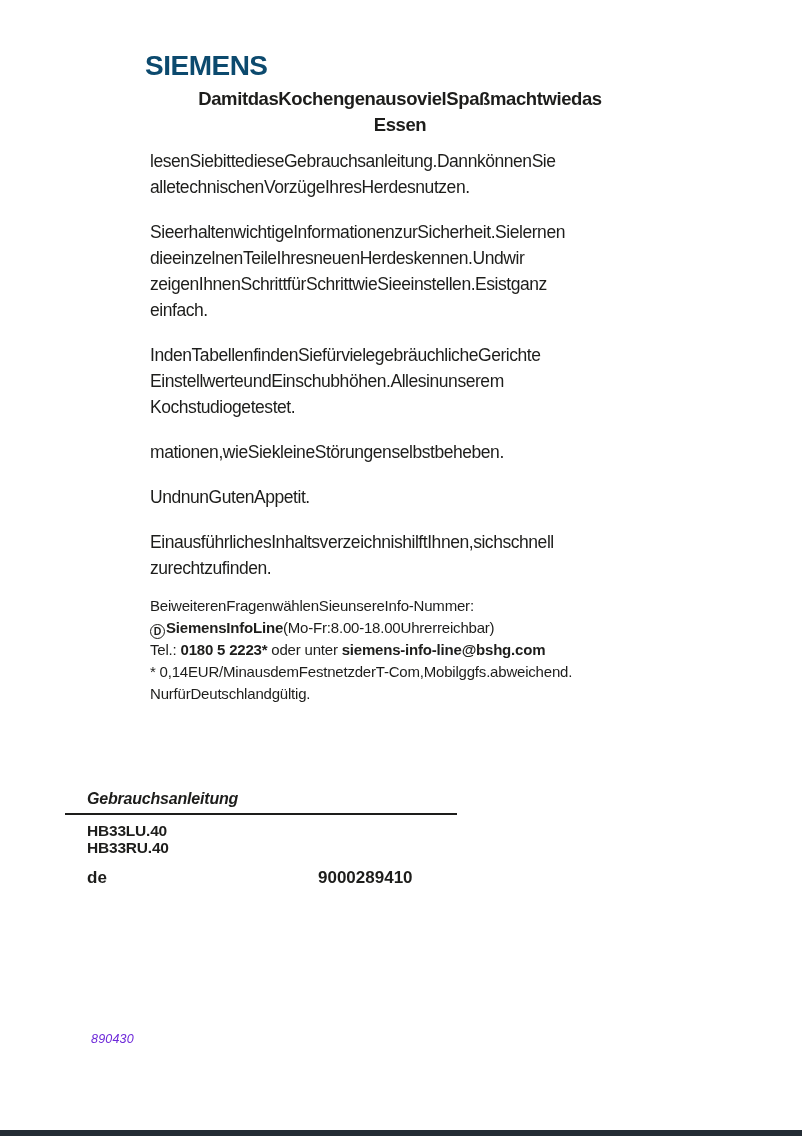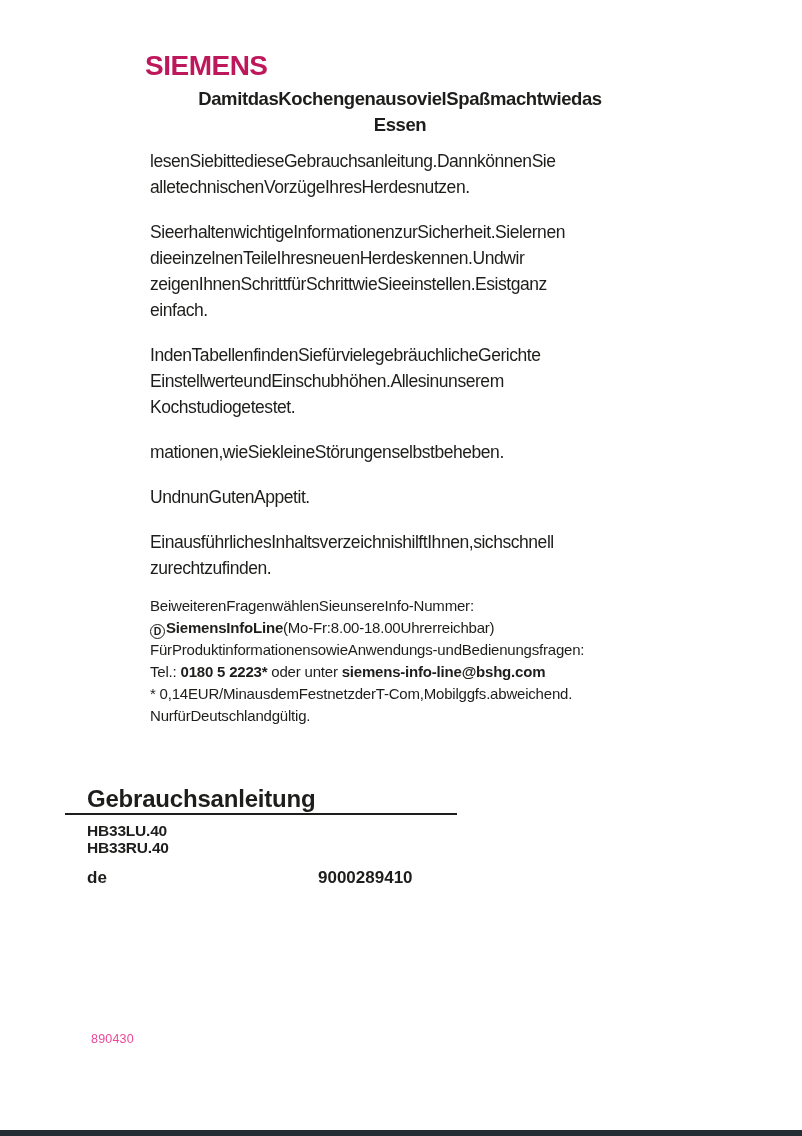--- a/index.html
+++ b/index.html
@@ -4,48 +4,48 @@
 <style>
   html,body { margin:0; padding:0; }
   body {
     width:802px; height:1136px; position:relative; background:#ffffff;
     font-family:"Liberation Sans", sans-serif; color:#1d1d1b; overflow:hidden;
   }
   .page { position:absolute; inset:0; background:#fff; }
 
   .brand {
     position:absolute; left:145px; top:50px;
-    font-size:28px; font-weight:700; letter-spacing:-0.5px; color:#be185d;
+    font-size:28px; font-weight:700; letter-spacing:-0.5px; color:#0c4a6e;
   }
 
   .content { position:absolute; left:150px; top:86px; width:500px; }
   .content .ln { white-space:nowrap; }
 
   .heading { font-weight:700; font-size:18.5px; line-height:26px; letter-spacing:-0.4px;text-align:center; }
   .para    { font-size:17.5px; line-height:26px; letter-spacing:-0.45px; margin-top:19px; }
   .para.first { margin-top:10px; }
 
   .info { margin-top:14px; font-size:15px; line-height:22px; letter-spacing:-0.2px; }
   .b { font-weight:700; }
   .dcircle {
     display:inline-flex; align-items:center; justify-content:center;
     width:15px; height:15px; box-sizing:border-box;
     border:1.6px solid #1d1d1b; border-radius:50%;
     font-size:10.5px; font-weight:700; vertical-align:-2px; margin-right:1px;
   }
 
   .docblock { position:absolute; left:65px; top:787px; width:392px; }
-  .doc-title { font-size:24px; line-height:24px; font-weight:700; padding-left:22px; letter-spacing:-0.2px; }
+  .doc-title { font-size:16px; line-height:24px; font-weight:700; padding-left:22px; letter-spacing:-0.2px;font-style:italic; }
   .rule { height:2px; background:#1d1d1b; margin-top:2px; }
   .models { padding-left:22px; margin-top:7px; font-size:15.5px; font-weight:700;
             line-height:17px; letter-spacing:-0.2px; }
   .langrow { padding-left:22px; margin-top:12px; font-size:17px; font-weight:700; position:relative; }
   .ordernum { position:absolute; left:253px; top:0; }
 
-  .printcode { position:absolute; left:91px; top:1032px; font-size:12.5px; color:#ec4899; letter-spacing:0.2px; }
+  .printcode { position:absolute; left:91px; top:1032px; font-size:12.5px; color:#6d28d9; letter-spacing:0.2px;font-style:italic; }
 
   .bottombar { position:absolute; left:0; right:0; bottom:0; height:6px; background:#242c34; }
 </style>
 </head>
 <body>
 
 <div class="page">
 
   <div class="brand">SIEMENS</div>
 
@@ -85,21 +85,20 @@
     <div class="para">
       <div class="ln">EinausführlichesInhaltsverzeichnishilftIhnen,sichschnell</div>
       <div class="ln">zurechtzufinden.</div>
     </div>
 
     <div class="info">
       <div class="ln">BeiweiterenFragenwählenSieunsereInfo-Nummer:</div>
       <div class="ln"><span class="dcircle">
             <span>D</span>
           </span><span class="b">SiemensInfoLine</span><span>(Mo-Fr:8.00-18.00Uhrerreichbar)</span></div>
-      <div class="ln">FürProduktinformationensowieAnwendungs-undBedienungsfragen:</div>
       <div class="ln"><span>Tel.: </span><span class="b">0180 5 2223*</span><span> oder unter </span><span class="b">siemens-info-line@bshg.com</span></div>
       <div class="ln">* 0,14EUR/MinausdemFestnetzderT-Com,Mobilggfs.abweichend.</div>
       <div class="ln">NurfürDeutschlandgültig.</div>
     </div>
 
   </div>
 
   <div class="docblock">
     <div class="doc-title">Gebrauchsanleitung</div>
     <div class="rule"></div>

